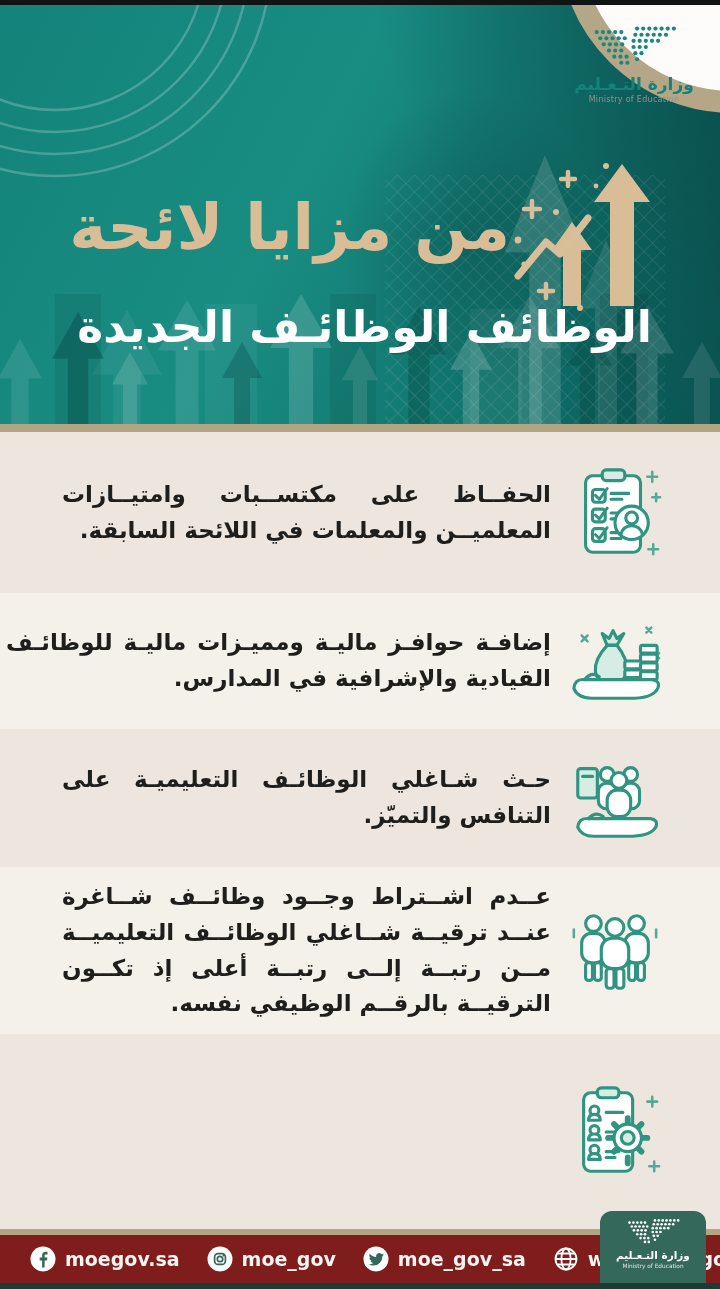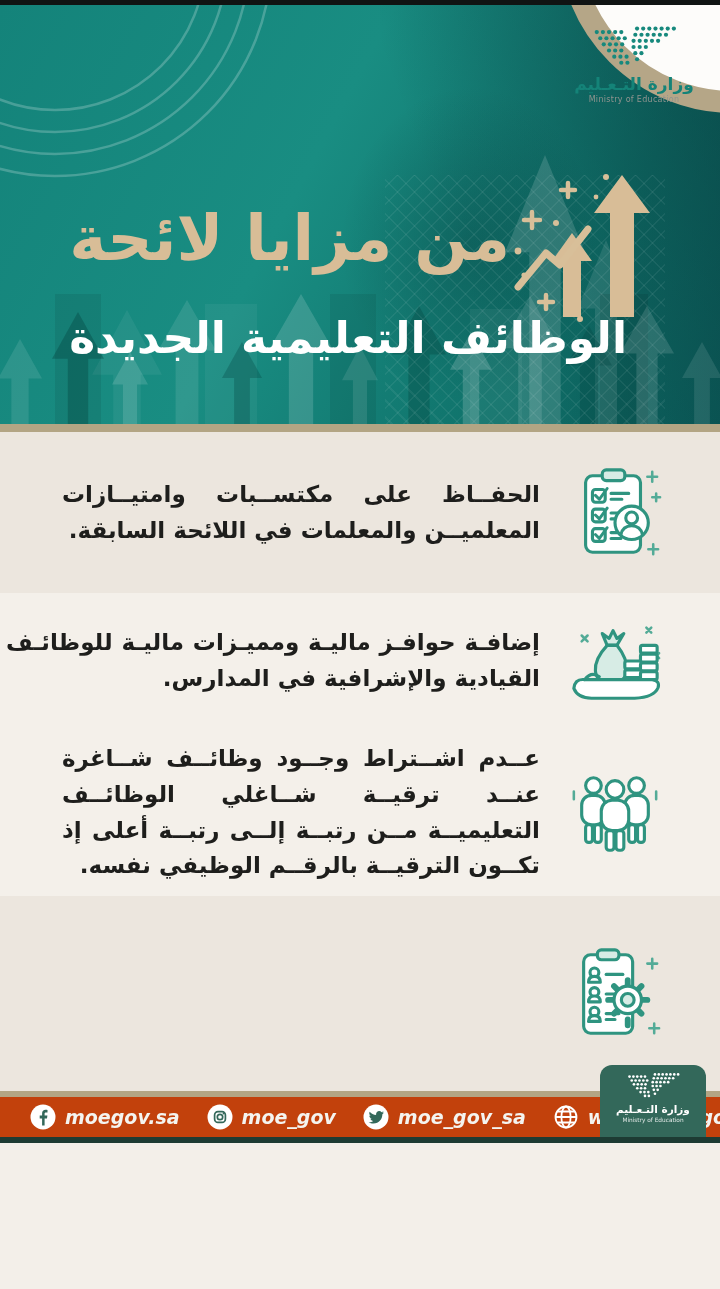--- a/index.html
+++ b/index.html
@@ -23,43 +23,43 @@
 
   
   .corner-ring { position:absolute; left:558px; top:-242px; width:350px; height:350px;
      background:#fdfcfa; border:22px solid #b5a687; border-radius:50%; z-index:3; }
   .moe-logo { position:absolute; right:10px; top:20px; width:152px; text-align:center; z-index:4; }
   .moe-logo .emblem { width:92px; height:44px; color:#17897d; }
   .moe-logo .ar { font-size:17px; font-weight:bold; color:#148378; margin-top:1px; }
   .moe-logo .en { font-size:8px; color:#8f948f; letter-spacing:.3px; margin-top:1px; }
 
   
-  .title { position:absolute; right:60px; top:162px; direction:rtl; text-align:left; z-index:4;margin-left:8px; }
+  .title { position:absolute; right:60px; top:151px; direction:rtl; text-align:center; z-index:4;margin-left:8px; }
   .title .t1 { display:flex; align-items:center; }
   .title .t1 .txt { font-size:63px; font-weight:bold; color:#d8bd97; line-height:1.05; }
   .title .t1 svg { width:150px; height:158px; margin-bottom:-14px; }
   .title .t2 { font-size:44px; font-weight:bold; color:#ffffff; line-height:1.15; margin-top:2px; }
 
   
   .divider { height:8px; background:#b3a584; }
 
   
-  .band { display:flex; align-items:center; direction:rtl; padding:0 56px 0 62px; gap:26px; }
+  .band { display:flex; align-items:center; direction:rtl; padding:0 56px 0 62px; gap:15px; }
   .band.dark { background:#ece6de; }
   .band.light { background:#f4f0ea; }
   .b1 { height:161px; } .b2 { height:136px;padding-left:6px; } .b3 { height:138px; } .b4 { height:167px;justify-content:flex-end; } .b5 { height:195px; }
   .band .icon { flex:0 0 98px; width:98px; height:98px; }
   .band .icon svg { width:98px; height:98px; }
   .band .text { flex:1; font-size:23px; font-weight:bold; color:#1e1e1c;
      text-align:justify; text-align-last:right; line-height:1.56; }
 
   
   .footer { position:relative; }
   .footer-line { height:6px; background:#b3a584; }
-  .footer-bar { height:40px; background:#c2410c; display:flex; align-items:center; padding:0 0 0 30px; gap:27px;font-style:italic; }
+  .footer-bar { height:48px; background:#7f1d1d; display:flex; align-items:center; padding:0 0 0 30px; gap:27px; }
   .footer-strip { height:6px; background:#1d3b33; }
   .social { display:flex; align-items:center; gap:9px; color:#f4f4f0; font-size:19px; font-weight:bold; }
   .social svg { width:26px; height:26px; display:block; }
   .footer-tab { position:absolute; right:14px; bottom:6px; width:106px; height:72px; background:#33685a;
      border-radius:12px 12px 0 0; text-align:center; padding-top:7px; z-index:2; }
   .footer-tab .emblem { width:58px; height:28px; color:#ffffff; }
   .footer-tab .ar { font-size:10.5px; font-weight:bold; color:#ffffff; line-height:1.1; }
   .footer-tab .en { font-size:5.8px; color:rgba(255,255,255,.85); margin-top:1px; }
 </style>
 </head>
@@ -193,21 +193,21 @@
             <circle cx="8" cy="84" r="3.4"></circle>
               <circle cx="46" cy="56" r="3"></circle>
               <circle cx="14" cy="108" r="2.6"></circle>
             <circle cx="70" cy="152" r="3"></circle>
               <circle cx="96" cy="10" r="3"></circle>
               <circle cx="86" cy="30" r="2.4"></circle>
           </g>
         </svg>
         <span class="txt">من مزايا لائحة</span>
       </div>
-      <div class="t2">الوظائف التعليمية الجديدة</div>
+      <div class="t2">الوظائف الوظائـف الجديدة</div>
     </div>
   </div>
 
   <div class="divider"></div>
 
   <div class="band dark b1">
     <span class="icon">
       <svg viewBox="0 0 100 100" fill="none" stroke="#2f9480" stroke-width="3.2" stroke-linecap="round" stroke-linejoin="round">
         <g stroke="#53ab97" stroke-width="2.6">
             <path d="M88 8 v10 M83 13 h10"></path>
@@ -252,20 +252,37 @@
           <rect x="76" y="52" width="17" height="8" rx="2"></rect>
             <rect x="76" y="61" width="17" height="8" rx="2"></rect>
         </g>
         <path d="M8 78 Q9 68 19 69 L88 69 Q96 70 94 77 Q90 87 70 88 L26 88 Q12 88 8 78 Z" fill="#fff"></path>
         <path d="M19 69 Q26 60 34 66"></path>
       </svg>
     </span>
     <div class="text">إضافـة حوافـز ماليـة ومميـزات ماليـة للوظائـف القيادية والإشرافية في المدارس.</div>
   </div>
 
+  <div class="band dark b3">
+    <span class="icon">
+      <svg viewBox="0 0 100 100" fill="none" stroke="#2f9480" stroke-width="3.2" stroke-linecap="round" stroke-linejoin="round">
+        <rect x="12" y="20" width="20" height="30" rx="3" fill="#d7ece5"></rect>
+        <path d="M17 28 H27"></path>
+        <circle cx="42" cy="26" r="7" fill="#fff"></circle>
+          <rect x="33" y="35" width="18" height="26" rx="8" fill="#fff"></rect>
+        <circle cx="66" cy="26" r="7" fill="#fff"></circle>
+          <rect x="57" y="35" width="18" height="26" rx="8" fill="#fff"></rect>
+        <circle cx="54" cy="32" r="8" fill="#fff"></circle>
+          <rect x="42" y="42" width="24" height="27" rx="10" fill="#fff"></rect>
+        <path d="M12 80 Q13 70 23 71 L86 71 Q94 72 92 79 Q88 88 68 89 L28 89 Q16 89 12 80 Z" fill="#fff"></path>
+        <path d="M23 71 Q30 63 38 69"></path>
+      </svg>
+    </span>
+    <div class="text">حـث شـاغلي الوظائـف التعليميـة على التنافس والتميّز.</div>
+  </div>
 
   <div class="band light b4">
     <span class="icon">
       <svg viewBox="0 0 100 100" fill="none" stroke="#2f9480" stroke-width="3.2" stroke-linecap="round" stroke-linejoin="round">
         <path d="M8 28 v8 M92 28 v8" stroke="#53ab97" stroke-width="2.6"></path>
         <circle cx="28" cy="22" r="8" fill="#fff"></circle>
         <rect x="16" y="32" width="24" height="30" rx="10" fill="#fff"></rect>
         <rect x="20" y="62" width="7" height="18" rx="3" fill="#fff"></rect>
           <rect x="29" y="62" width="7" height="18" rx="3" fill="#fff"></rect>
         <circle cx="72" cy="22" r="8" fill="#fff"></circle>

